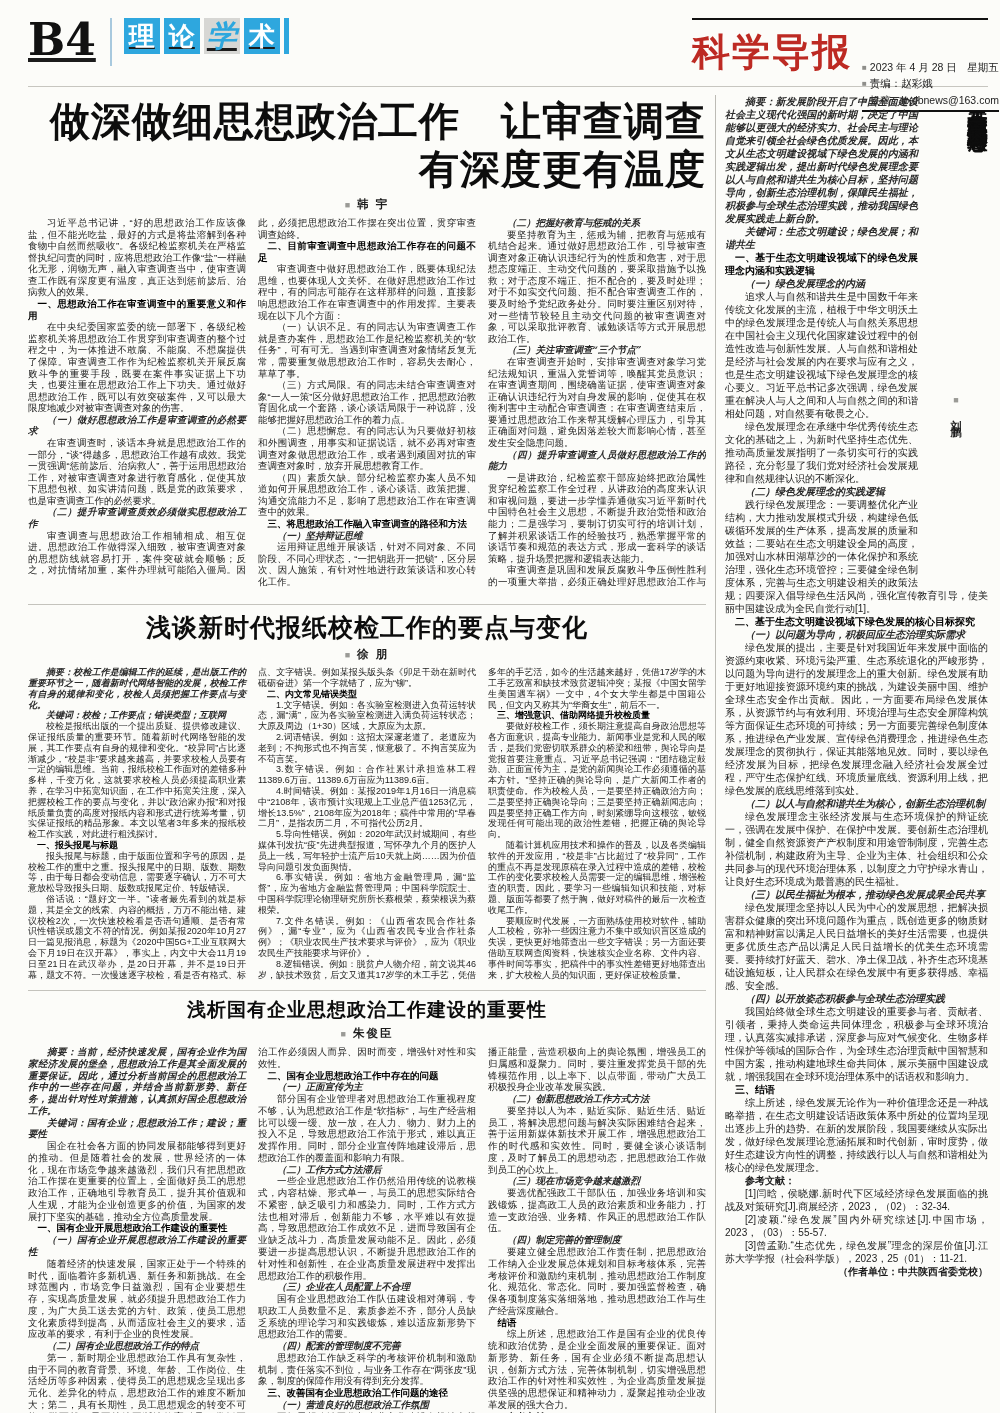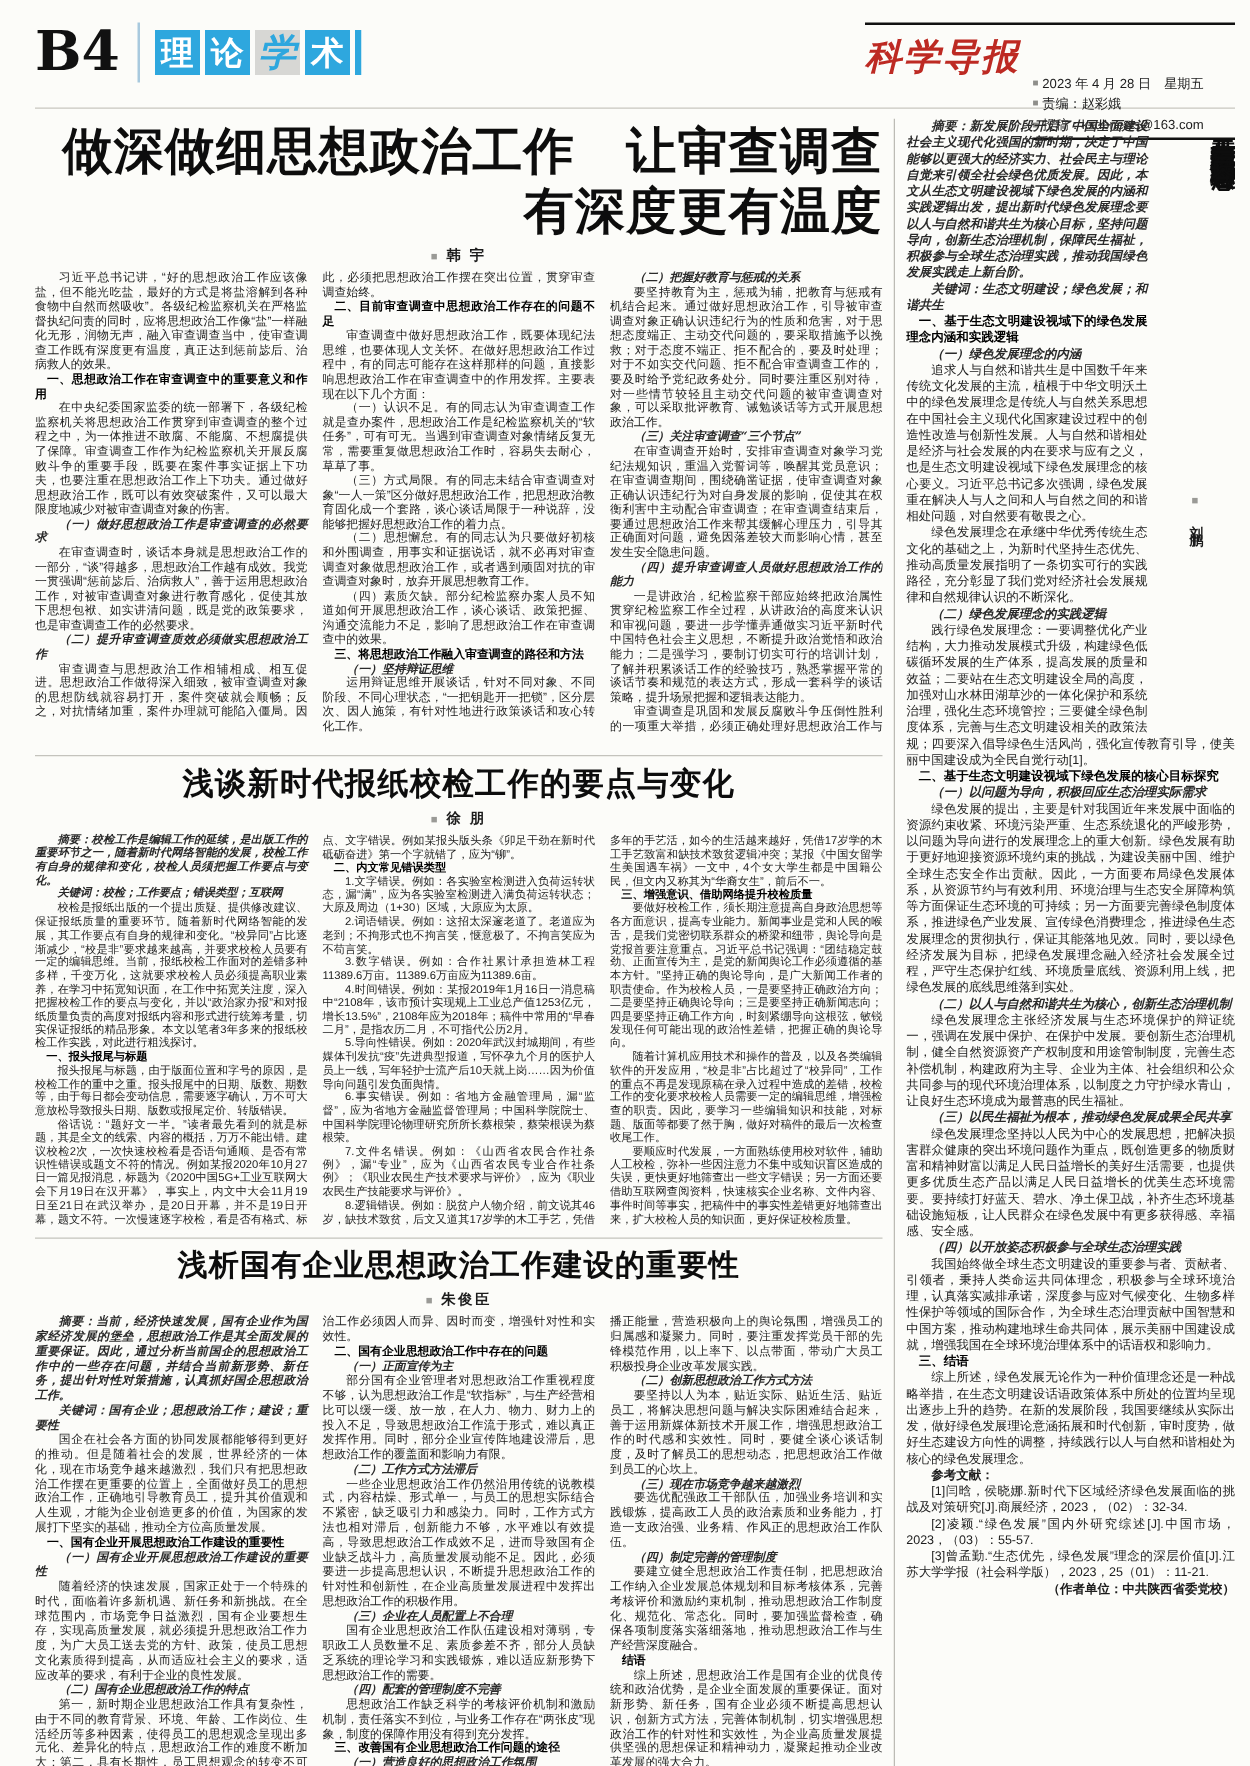--- a/index.html
+++ b/index.html
@@ -1,46 +1,46 @@
 <!DOCTYPE html>
 <html style="--blue: #2ea7de; --red: #bd2a23;"><head>
 <meta charset="utf-8">
 <style>
   html,body{margin:0;padding:0;background:#e9e8e3;}
   .page{position:relative;width:1000px;height:1413px;background:#fcfcf9;box-sizing:border-box;
         padding:18px 12px 0 28px;font-family:"Liberation Sans",sans-serif;color:#1c1c1c;overflow:hidden;}
   
   .hdr{display:flex;justify-content:space-between;align-items:flex-start;height:64px;
        border-bottom:1px solid #c7c6c0;padding-bottom:4px;}
-  .hleft{display:flex;align-items:center;}
+  .hleft{display:flex;align-items:flex-start;text-decoration:underline;}
   .pageno{font-family:"DejaVu Serif",serif;font-weight:bold;font-size:44px;line-height:1;color:#111;}
   .hdiv{width:2px;height:48px;background:#a8c9de;margin:0 12px 0 14px;}
   .logo{display:flex;align-items:center;gap:4px;}
   .tile{width:36px;height:36px;display:flex;align-items:center;justify-content:center;
         background:var(--blue);color:#fff;font-size:26px;font-weight:bold;}
   .tile.alt{background:#d7d7d4;color:var(--blue);font-family:"DejaVu Serif",serif;
             font-style:italic;font-size:30px;font-weight:bold;}
   .logobar{width:5px;height:36px;background:var(--blue);}
   .hright{width:296px;border-top:2px solid #111;padding-top:5px;display:flex;gap:10px;}
-  .masthead{font-family:"DejaVu Serif",serif;font-style:italic;font-weight:bold;
-            font-size:29px;color:var(--red);letter-spacing:2px;white-space:nowrap;line-height:1.4;}
+  .masthead{font-family:"DejaVu Serif",serif;font-weight:bold;
+            font-size:38px;color:var(--red);letter-spacing:2px;white-space:nowrap;line-height:1.4;}
   .pubinfo{font-size:10.5px;line-height:1.55;padding-top:2px;flex:1;margin-top:32px;}
   .pubinfo .row{white-space:nowrap;}
   .pubinfo .row:last-child{border-bottom:2px solid #111;padding-bottom:2px;}
   .sq::before{content:"■";color:#8e8e8a;font-size:8px;margin-right:3px;vertical-align:1px;}
   
   .content{display:flex;margin-top:8px;}
   .leftcol{width:678px;}
   .rightcol{flex:1;border-left:1px solid #bcbbb5;margin-left:9px;padding-left:9px;}
   .sep{border-top:1px solid #c4c3bd;margin:7px 0;}
   
   .title{margin:2px 0 4px 0;text-align:center;font-weight:bold;color:#0d0d0d;letter-spacing:1px;}
   .t1{font-size:40px;line-height:1.2;text-align:right;}
   .t2{font-size:25px;line-height:1.25;}
-  .t3{font-size:24px;line-height:1.25;margin-top:2px;}
+  .t3{font-size:19px;line-height:1.25;margin-top:2px;}
   .byline{text-align:center;font-size:11.5px;font-weight:bold;margin-bottom:5px;letter-spacing:2px;}
   .bsq::before{content:"■";color:#9a9a96;font-size:9px;margin-right:5px;}
   .body{column-count:3;column-gap:12px;overflow:hidden;text-align:justify;}
   .a1b{height:380px;font-size:9.5px;line-height:1.22;}
   .a2b{height:316px;font-size:9px;line-height:1.2;}
   .a3b{height:404px;font-size:9.5px;line-height:1.24;}
   .body p,.body h4,.body h5{margin:0;font-size:inherit;}
   .b-p,.b-ref{text-indent:2em;}
   .b-h{font-weight:bold;text-indent:1em;color:#000;}
   .b-sub,.b-lead,.b-kw{font-family:"DejaVu Serif",serif;font-style:italic;font-weight:600;text-indent:2em;color:#2a2a2a;}

